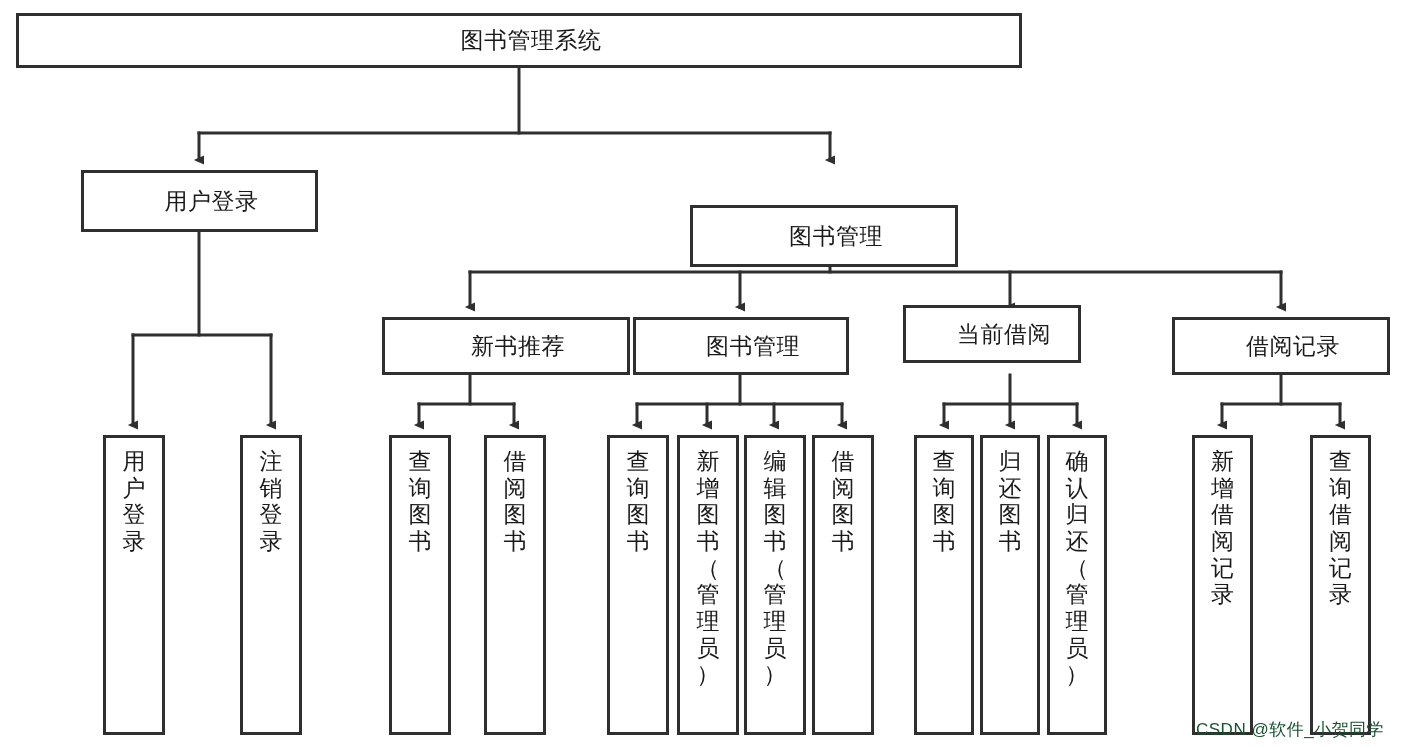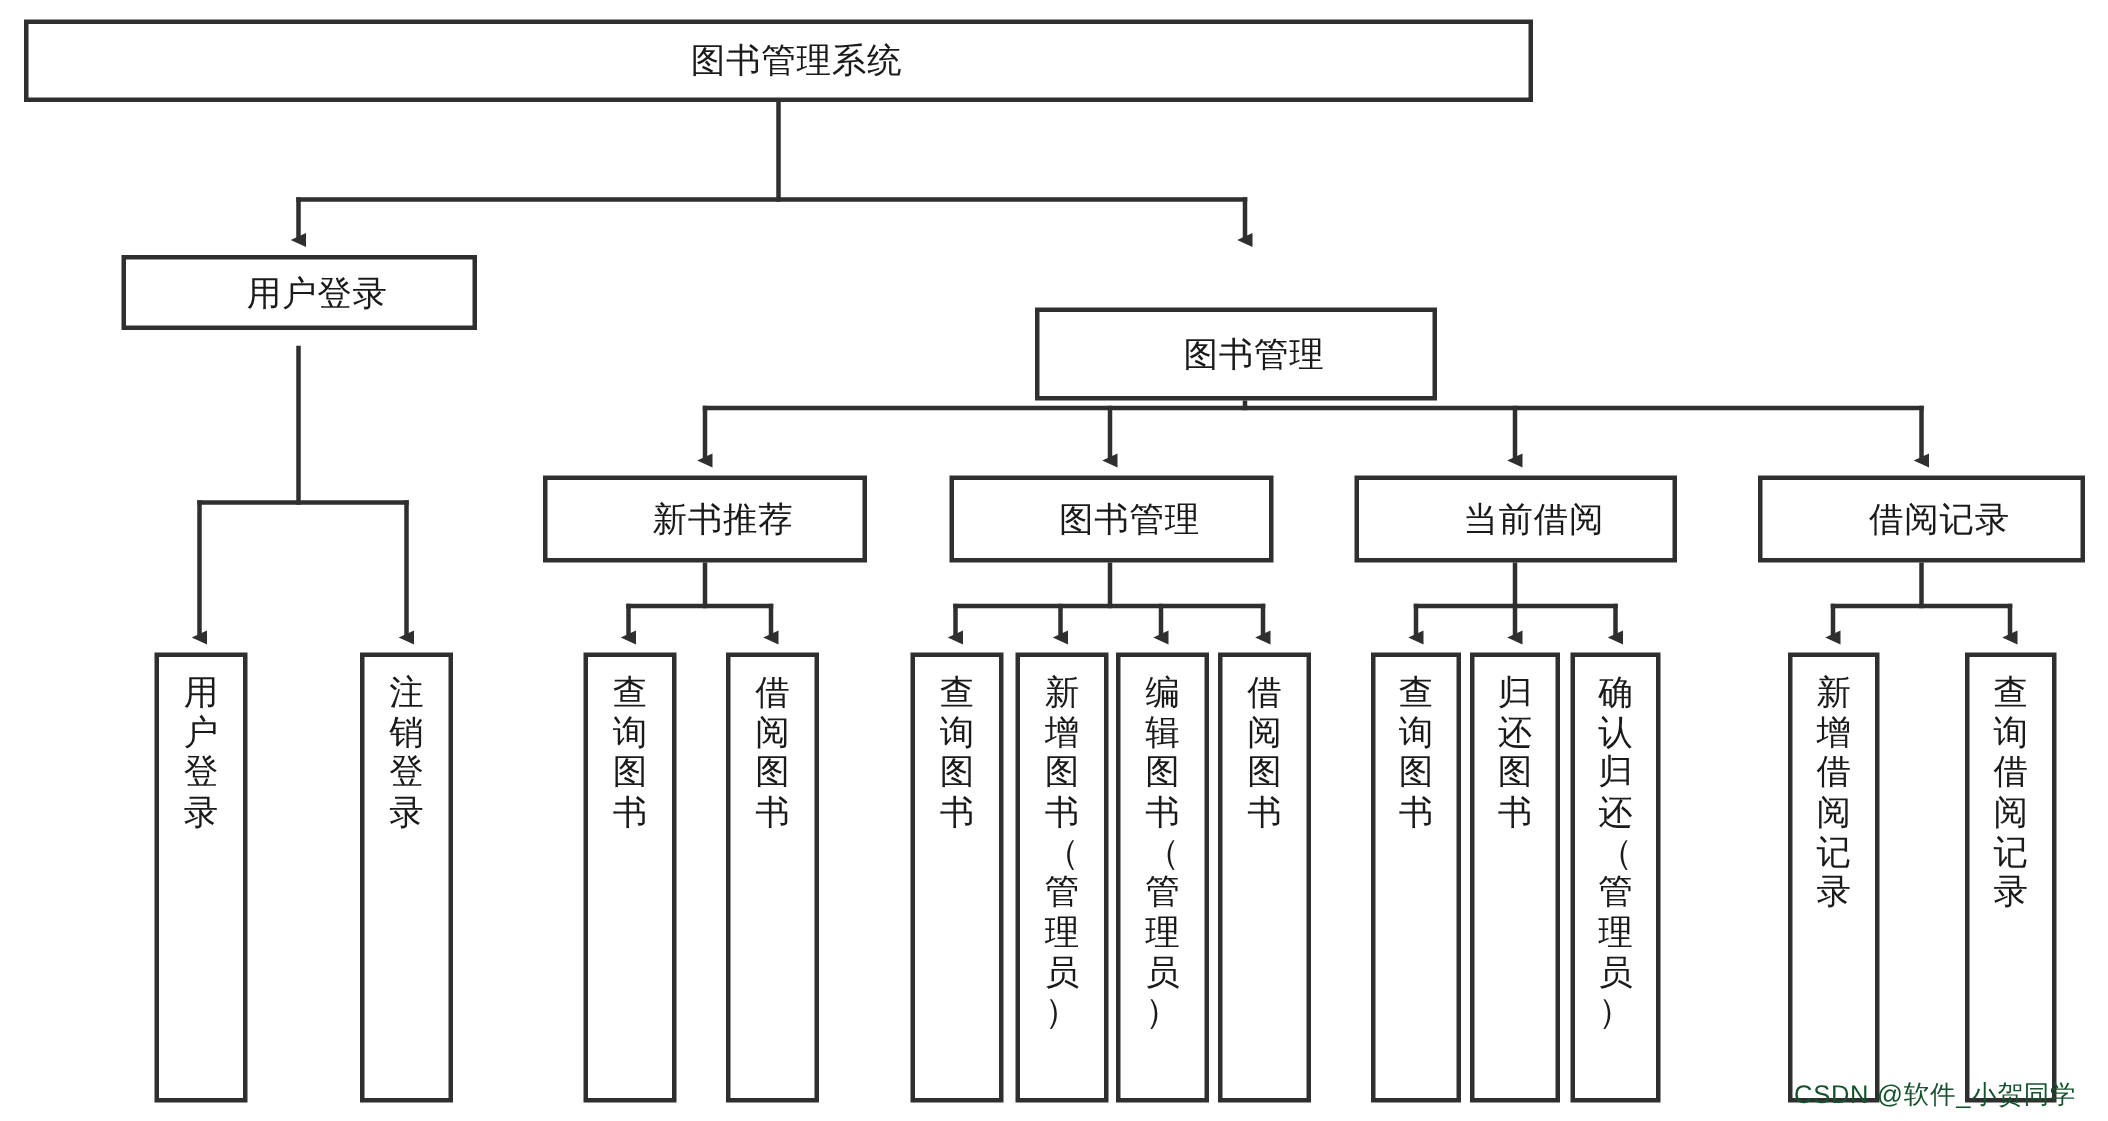--- a/index.html
+++ b/index.html
@@ -115,34 +115,34 @@
       <path d="M1222,404 L1340,404"></path>
       <path d="M1222,404 L1222,425" marker-end="url(#arrow)"></path>
       <path d="M1340,404 L1340,425" marker-end="url(#arrow)"></path>
     </g>
   </svg>
 
   <div class="node h" style="left:16px; top:13px; width:1006px; height:55px;">
     <span>图书管理系统</span>
   </div>
 
-  <div class="node h" style="left:81px; top:170px; width:237px; height:50px;">
+  <div class="node h" style="left:81px; top:170px; width:237px; height:62px;">
     <span>用户登录</span>
   </div>
   <div class="node h" style="left:690px; top:170px; width:268px; height:62px;margin-top:35px;">
     <span>图书管理</span>
   </div>
 
-  <div class="node h" style="left:362px; top:317px; width:216px; height:58px;">
+  <div class="node h" style="left:382px; top:317px; width:248px; height:58px;">
     <span>新书推荐</span>
   </div>
   <div class="node h" style="left:633px; top:317px; width:216px; height:58px;">
     <span>图书管理</span>
   </div>
-  <div class="node h" style="left:903px; top:317px; width:215px; height:58px;font-family:Liberation Serif, serif;">
+  <div class="node h" style="left:903px; top:305px; width:178px; height:58px;font-family:Liberation Serif, serif;">
     <span>当前借阅</span>
   </div>
   <div class="node h" style="left:1172px; top:317px; width:218px; height:58px;align-items:center;">
     <span>借阅记录</span>
   </div>
 
   <div class="node v" style="left:103px; top:435px; width:62px; height:300px;">
     <span class="vtext">用
 户
 登

